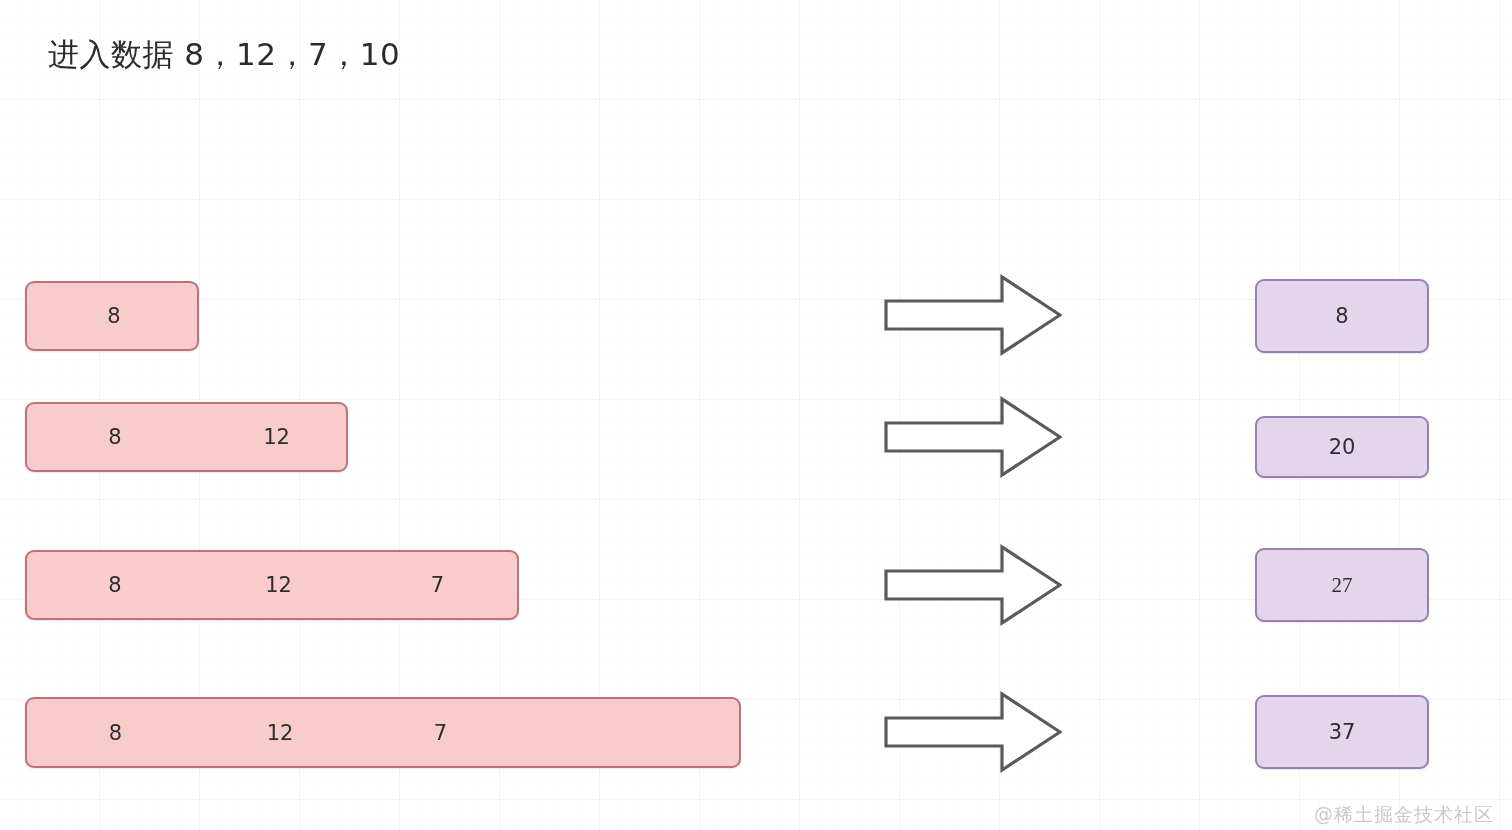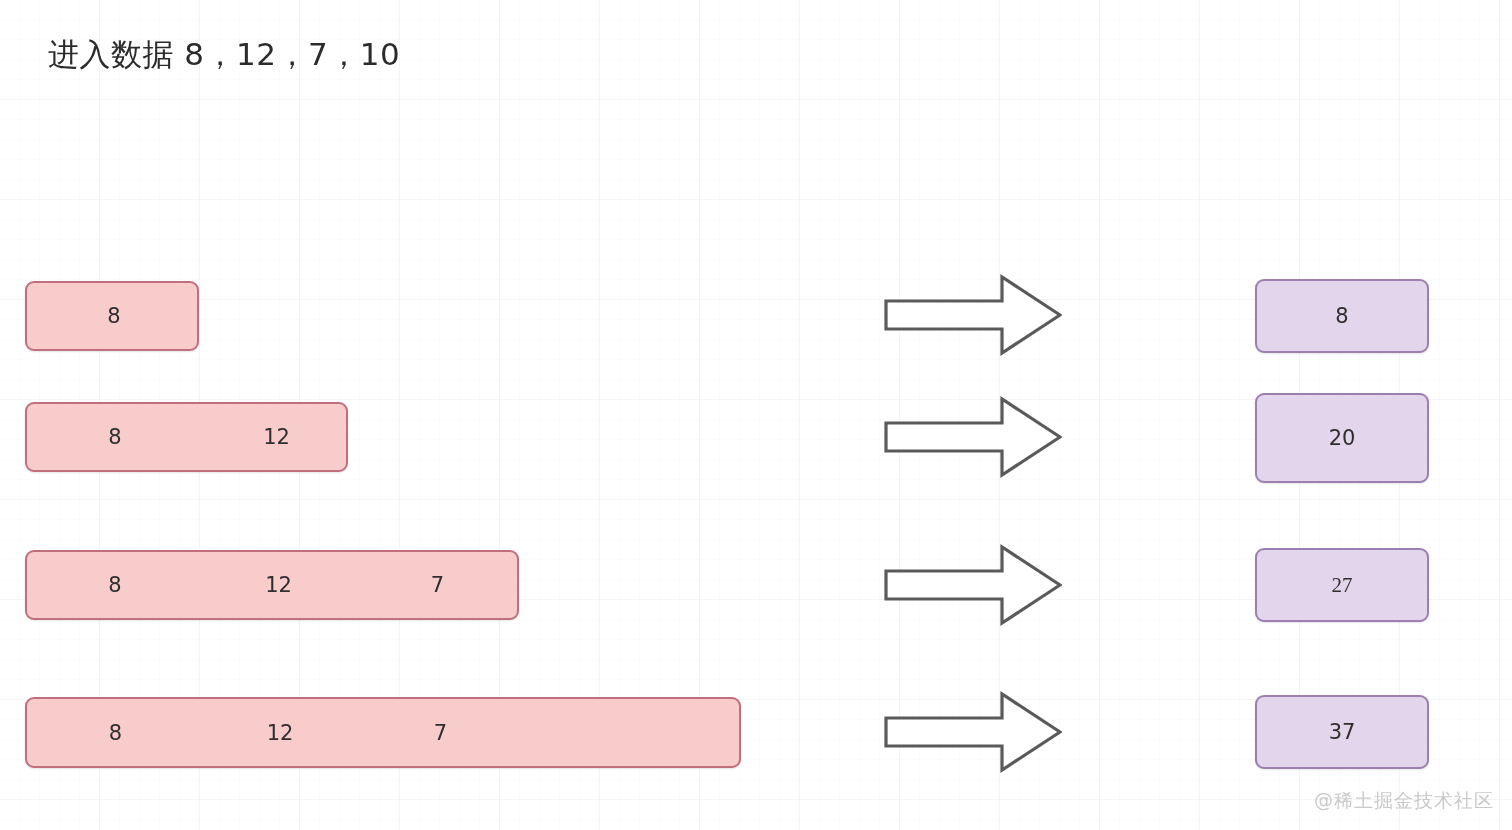--- a/index.html
+++ b/index.html
@@ -99,21 +99,21 @@
     font-size: 21px;
     color: #2e2e2e;
     box-shadow: 0 1px 2px rgba(0,0,0,0.10);
     font-family: "DejaVu Sans", "Liberation Sans", sans-serif;
   }
 
   
   #watermark {
     position: absolute;
     right: 18px;
-    bottom: 16px;
+    bottom: 2px;
     font-size: 19px;
     color: #c9c9c9;
     letter-spacing: 1px;
     white-space: nowrap;
     font-family: "DejaVu Sans", "Liberation Sans", sans-serif;
   }
 </style>
 </head>
 <body>
 
@@ -136,21 +136,21 @@
   <div class="row">
     <div class="input-bar" style="top:402px; height:70px; width:323px;">
       <div class="cell" style="left:0px; width:176px;">8</div>
       <div class="cell" style="left:176px; width:147px;">12</div>
     </div>
     <div class="arrow" style="top:395px;">
       <svg viewBox="0 0 178 84" xmlns="http://www.w3.org/2000/svg">
         <polygon points="2,28 118,28 118,4 176,42 118,80 118,56 2,56" fill="#ffffff" stroke="#5a5a5a" stroke-width="3.2" stroke-linejoin="miter"></polygon>
       </svg>
     </div>
-    <div class="result-box" style="top:393px; height:90px;text-align:right;">20</div>
+    <div class="result-box" style="top:416px; height:62px;text-align:right;">20</div>
   </div>
 
   <div class="row">
     <div class="input-bar" style="top:550px; height:70px; width:494px;">
       <div class="cell" style="left:0px; width:176px;">8</div>
       <div class="cell" style="left:176px; width:151px;">12</div>
       <div class="cell" style="left:327px; width:167px;">7</div>
     </div>
     <div class="arrow" style="top:543px;">
       <svg viewBox="0 0 178 84" xmlns="http://www.w3.org/2000/svg">

